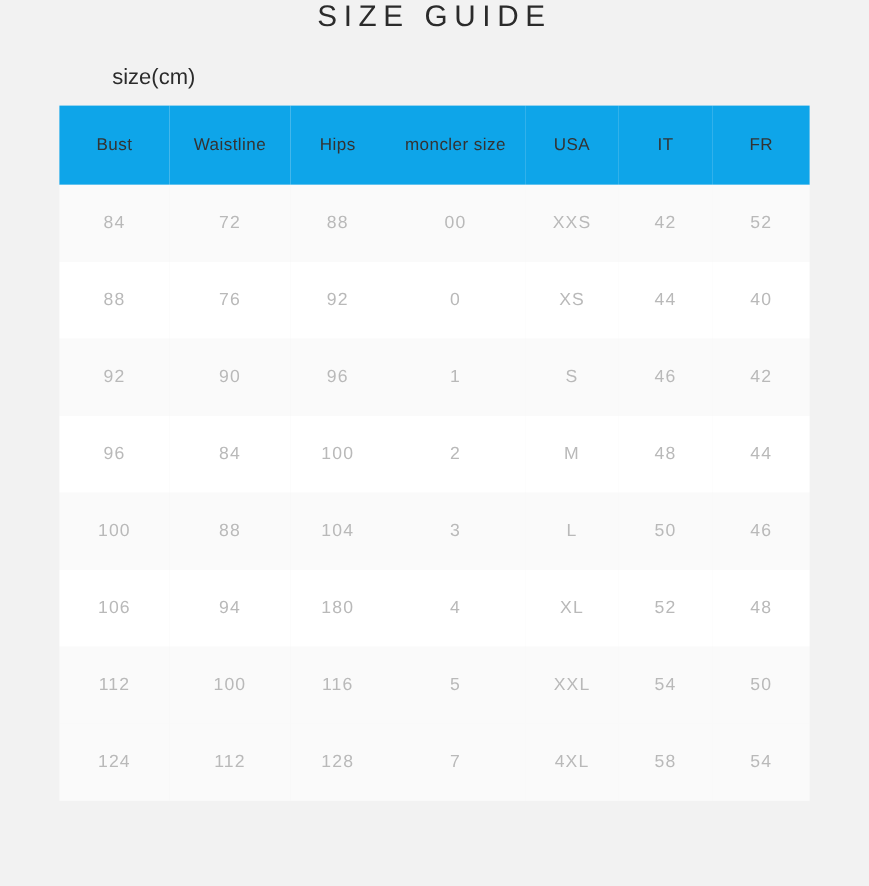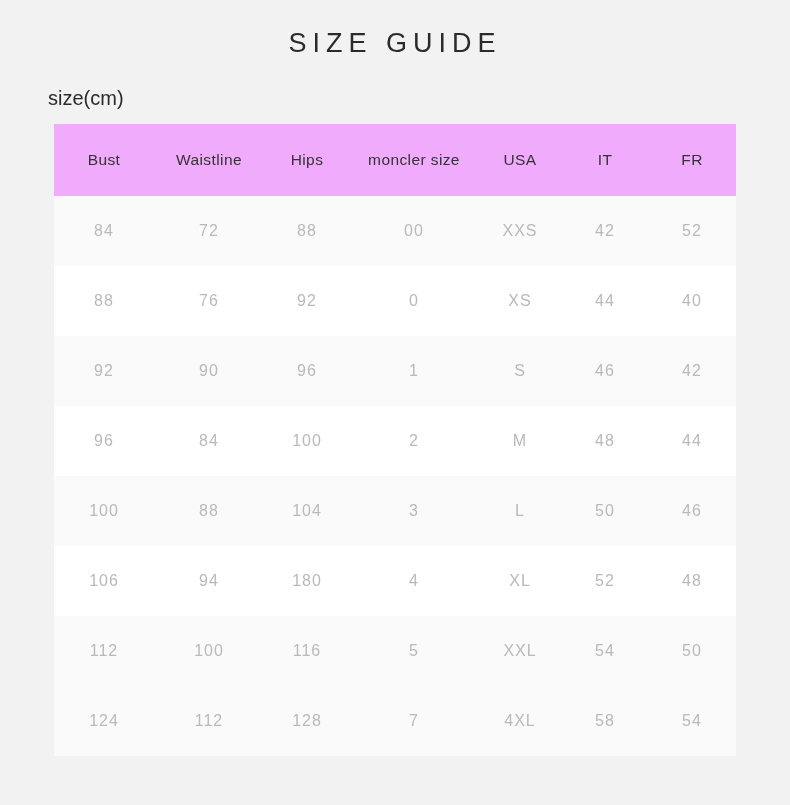--- a/index.html
+++ b/index.html
@@ -18,40 +18,39 @@
     width: 790px;
     height: 805px;
     background: #f2f2f2;
   }
   .title {
     text-align: center;
     font-size: 27px;
     letter-spacing: 6px;
     color: #2b2b2b;
     font-weight: 400;
-    padding-top: 28px;
     font-family: "Liberation Sans", sans-serif;
   }
   .unit-label {
-    margin: 28px 0 0 48px;
+    margin: 28px 0 0 102px;
     font-size: 20px;
     color: #2b2b2b;
     font-weight: 400;
   }
   .table-wrap {
     margin: 14px 54px 0 54px;
     width: 682px;
   }
   table {
     border-collapse: collapse;
     width: 682px;
     table-layout: fixed;
   }
   thead th {
-    background: #f0abfc;
+    background: #0ea5e9;
     color: #333333;
     font-size: 15.5px;
     font-weight: 400;
     height: 70px;
     text-align: center;
     border: none;
     letter-spacing: 0.4px;
   }
   tbody td {
     height: 68px;

